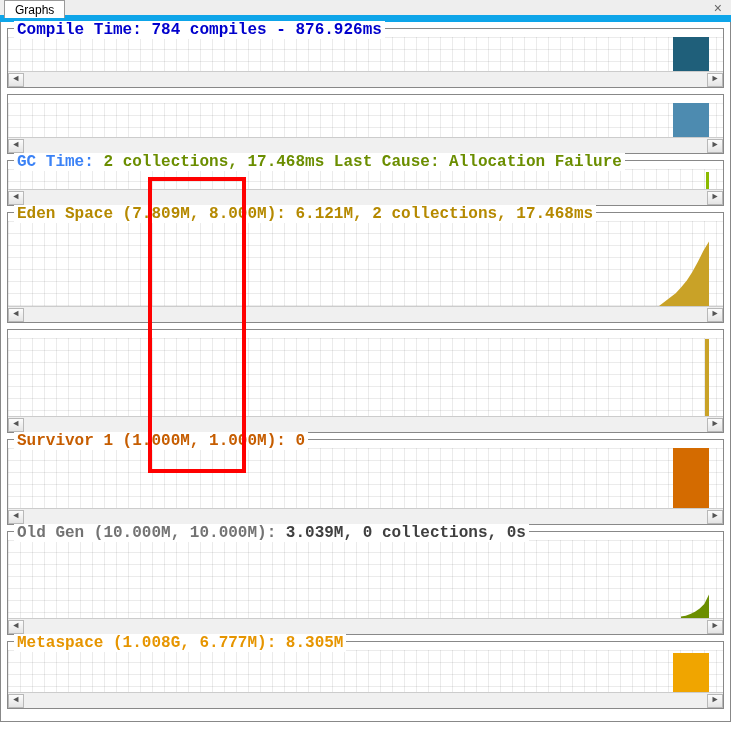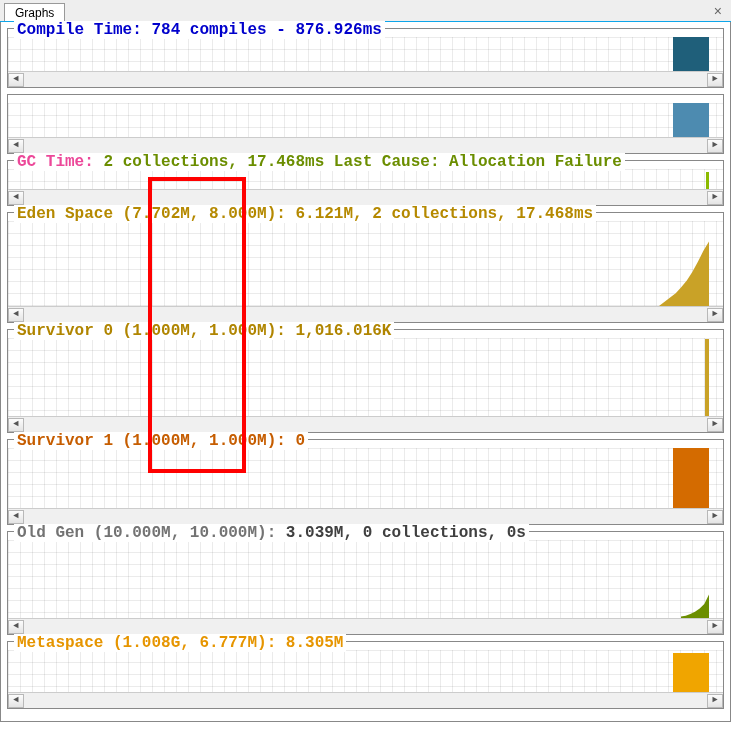--- a/index.html
+++ b/index.html
@@ -10,21 +10,21 @@
     body {
       font-family: "Courier New", Courier, monospace;
       background: #ffffff;
       width: 731px;
       height: 743px;
       position: relative;
     }
     .tab-bar {
       display: flex;
       align-items: center;
-      border-bottom: 1px solid #0ea5e9;
+      border-bottom: 7px solid #0ea5e9;
       background: #eeeeee;
       height: 22px;
       padding-left: 4px;
       position: relative;
     }
     .tab {
       background: #fff;
       border: 1px solid #999;
       border-bottom: none;
       padding: 2px 10px 1px 10px;
@@ -134,21 +134,21 @@
       border: 4px solid #ff0000;
       z-index: 100;
       pointer-events: none;
     }
 
     
     .c-compile-key { color: #0000cc; }
     .c-compile-val { color: #0000cc; }
     .c-classloader-key { color: #2a6fa8; }
     .c-classloader-val { color: #2a6fa8; }
-    .c-gc-key { color: #ec4899; }
+    .c-gc-key { color: #3b82f6; }
     .c-gc-val { color: #6b8e00; }
     .c-eden-key { color: #b58900; }
     .c-eden-val { color: #b58900; }
     .c-s0-key { color: #b08500; }
     .c-s0-val { color: #b08500; }
     .c-s1-key { color: #c65d00; }
     .c-s1-val { color: #c65d00; }
     .c-oldgen-key { color: #737373; }
     .c-oldgen-val { color: #404040; }
     .c-meta-key { color: #e69500; }
@@ -200,37 +200,36 @@
           <div class="spike-line" style="height: 85%; width: 3px; background: rgb(139, 186, 0);"></div>
         </div>
       </div>
       <div class="scrollbar-h">
         <div class="scrollbar-btn">◄</div>
         <div class="scrollbar-track"></div>
         <div class="scrollbar-btn">►</div>
       </div>
     </div>
     <div class="panel">
-      <div class="panel-title"><span class="t-key c-eden-key">Eden Space (7.702M, 8.000M):</span> <span class="t-val c-eden-val">6.121M, 2 collections, 17.468ms</span></div>
+      <div class="panel-title"><span class="t-key c-eden-key">Eden Space (7.809M, 8.000M):</span> <span class="t-val c-eden-val">6.121M, 2 collections, 17.468ms</span></div>
       <div class="graph-area" style="height: 85px;">
         <div class="grid-lines"></div>
         <div class="graph-content">
           <svg class="ramp-area" width="50" height="85" preserveAspectRatio="none" style="right: 14px; bottom: 0px;">
             <path d="M 0 85 L 0.0 85.0 L 5.6 80.8 L 11.1 76.5 L 16.7 72.3 L 22.2 66.3 L 27.8 59.5 L 33.3 51.0 L 38.9 40.8 L 44.4 29.8 L 50.0 20.4 L 50 85 Z" fill="#c9a227"></path>
           </svg>
         </div>
       </div>
       <div class="scrollbar-h">
         <div class="scrollbar-btn">◄</div>
         <div class="scrollbar-track"></div>
         <div class="scrollbar-btn">►</div>
       </div>
     </div>
     <div class="panel">
-      <div class="panel-title"><span class="t-key c-s0-key">Survivor 0 (1.000M, 1.000M):</span> <span class="t-val c-s0-val">1,016.016K</span></div>
       <div class="graph-area" style="height: 78px;">
         <div class="grid-lines"></div>
         <div class="graph-content">
           <div class="thin-bar" style="height: 99%; width: 4px; background: rgb(201, 162, 39);"></div>
         </div>
       </div>
       <div class="scrollbar-h">
         <div class="scrollbar-btn">◄</div>
         <div class="scrollbar-track"></div>
         <div class="scrollbar-btn">►</div>

